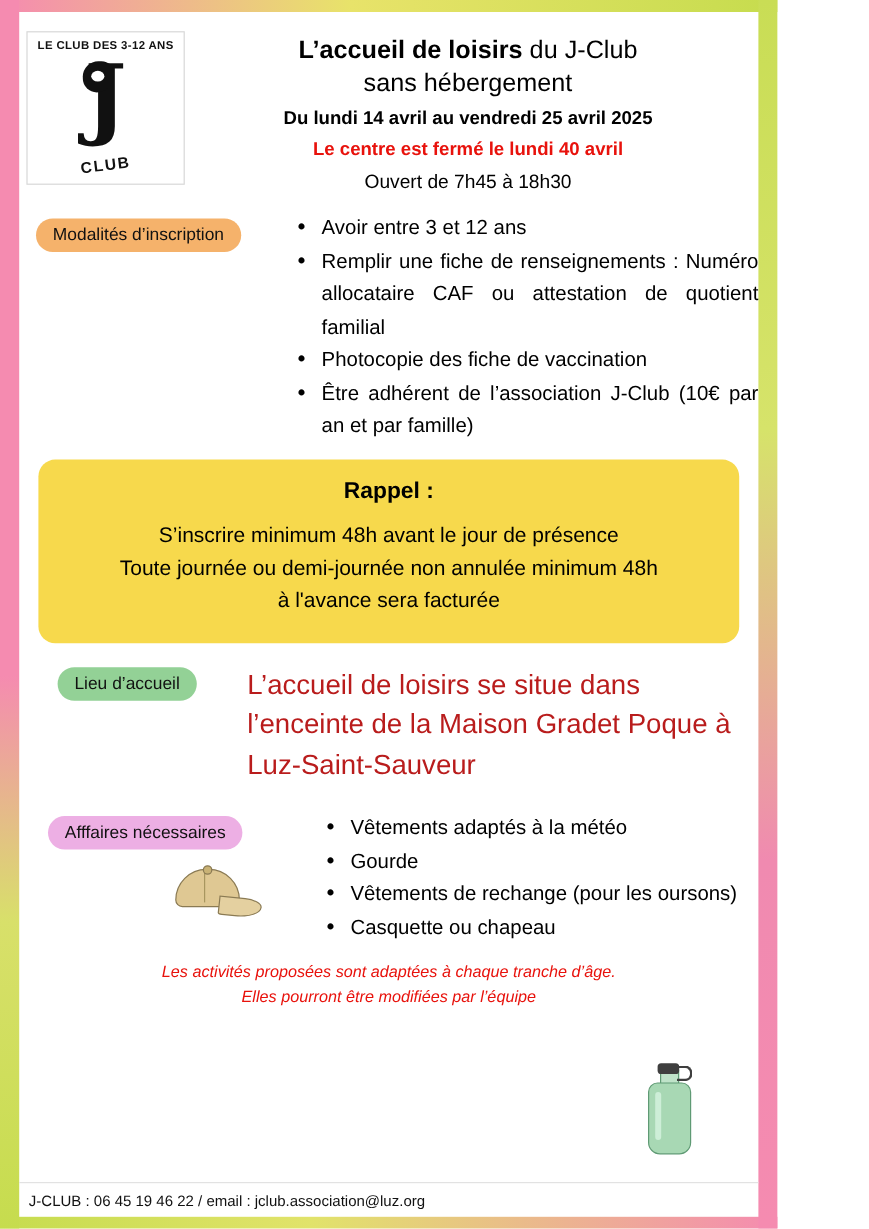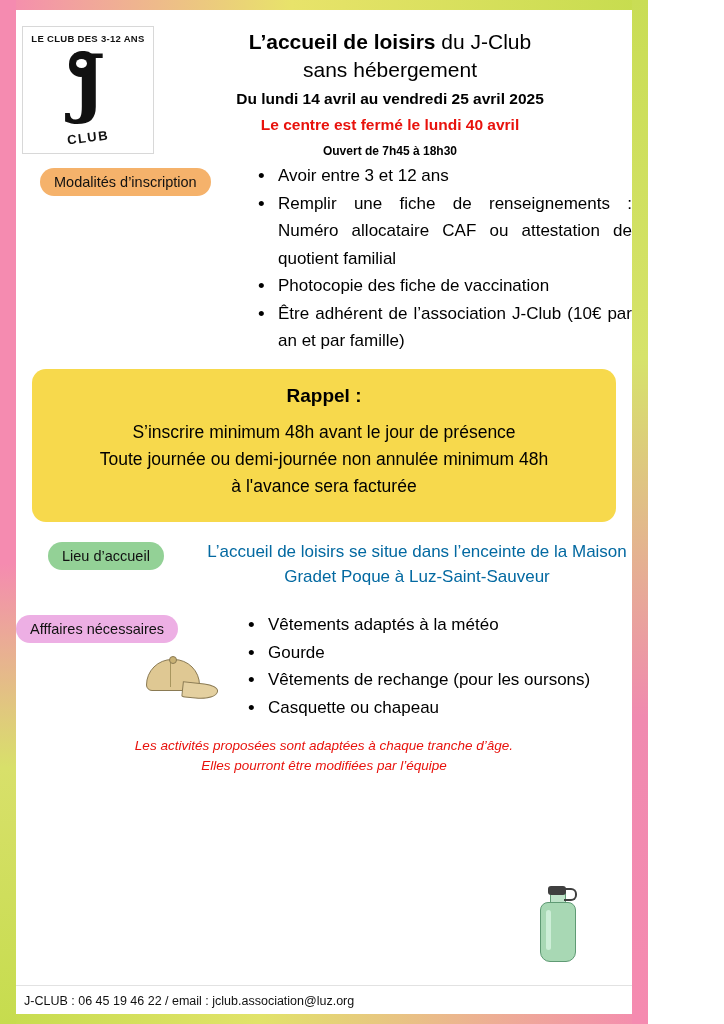--- a/index.html
+++ b/index.html
@@ -134,44 +134,44 @@
     margin: 0 0 8px 0;
     color: #000000;
   }
   .title-closed {
     font-size: 15.5px;
     font-weight: bold;
     color: #e8120c;
     margin: 0 0 10px 0;
   }
   .title-hours {
-    font-size: 12px;
-    font-weight: bold;
+    font-size: 16px;
+    font-weight: normal;
     margin: 0;
     color: #000;
   }
 
   
   .pill {
     display: inline-block;
     border-radius: 18px;
     padding: 6px 14px;
     font-size: 14.5px;
     color: #111;
     white-space: nowrap;
   }
   .pill-orange { background: #f5b26b; }
   .pill-green  { background: #93d196; }
   .pill-pink   { background: #edafe4; }
 
   
   .sec-inscription {
     display: flex;
-    margin-top: 4px;
-    padding-left: 24px;
+    margin-top: 14px;
+    padding-left: 14px;
   }
   .sec-inscription .pill-wrap {
     flex: 0 0 218px;
     padding-top: 6px;
   }
   ul.bullets {
     list-style: none;
     margin: 0;
     padding: 0;
   }
@@ -214,31 +214,31 @@
 
   
   .sec-lieu {
     display: flex;
     margin-top: 18px;
     padding-left: 32px;
   }
   .sec-lieu .pill-wrap { flex: 0 0 158px; padding-top: 2px; }
   .lieu-text {
     flex: 1 1 auto;
-    font-size: 17px;
+    font-size: 23px;
     line-height: 1.45;
-    text-align: center;
-    color: #0369a1;
+    color: #b91c1c;
     padding-right: 4px;
   }
 
   
   .sec-affaires {
     display: flex;
     margin-top: 22px;
+    padding-left: 24px;
     position: relative;
   }
   .sec-affaires .pill-wrap { flex: 0 0 232px; padding-top: 4px; }
   .bullets-affaires { flex: 1 1 auto; }
   .bullets-affaires > li { font-size: 16.5px; line-height: 1.8; text-align: left; }
 
   
   .cap {
     position: absolute;
     left: 122px;

